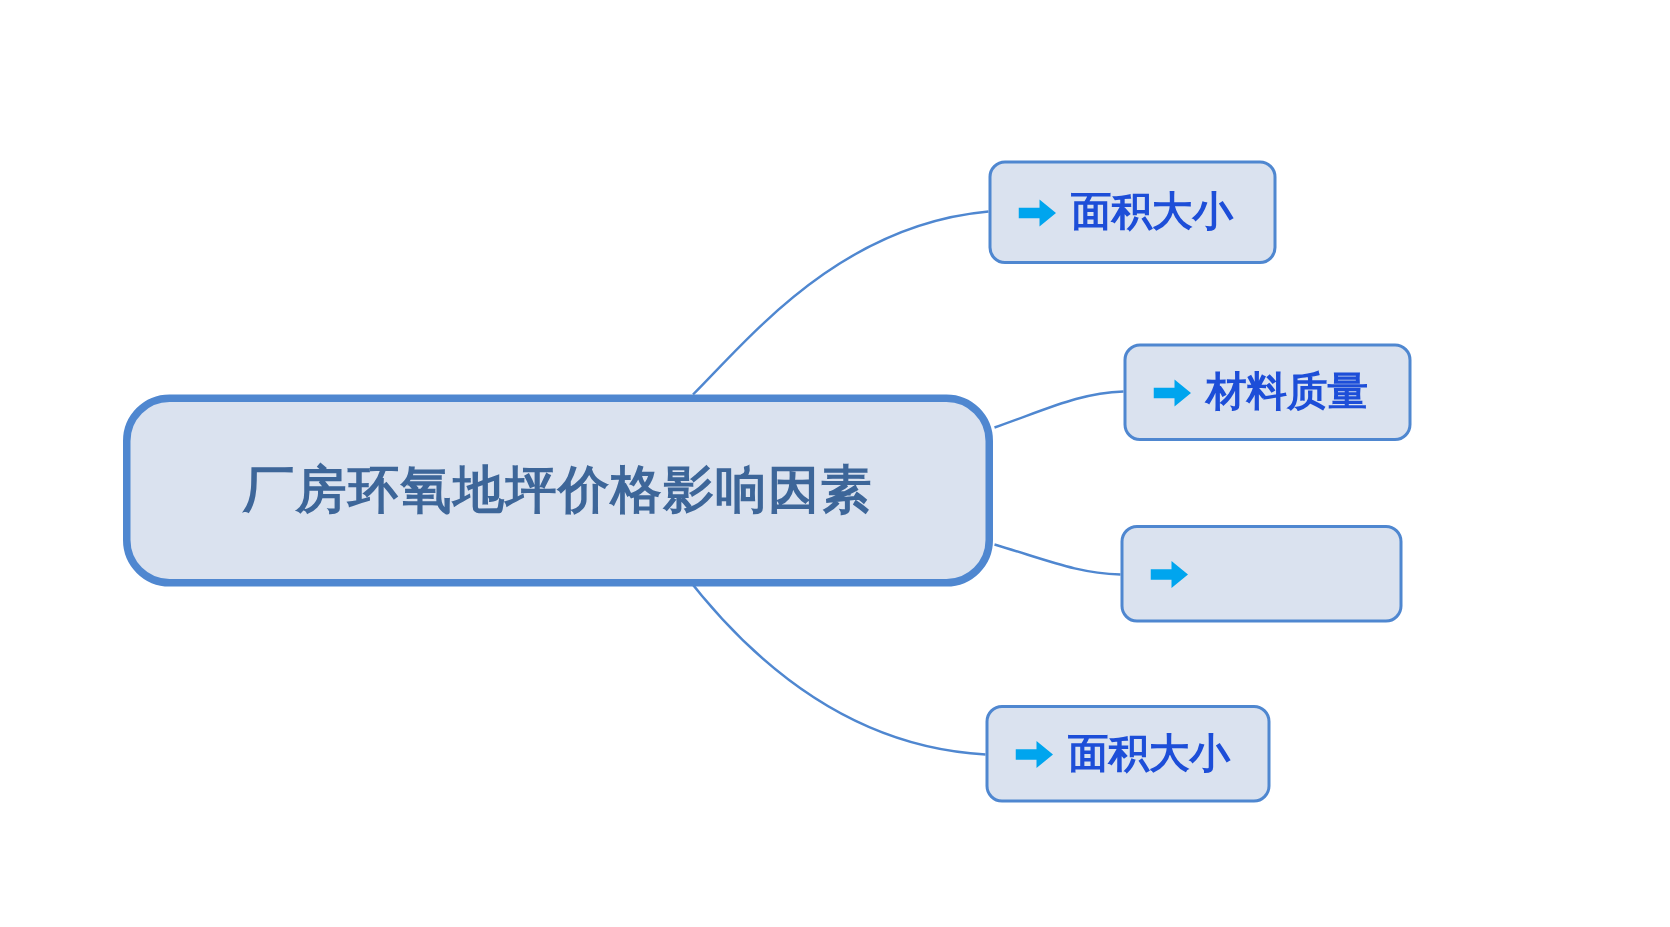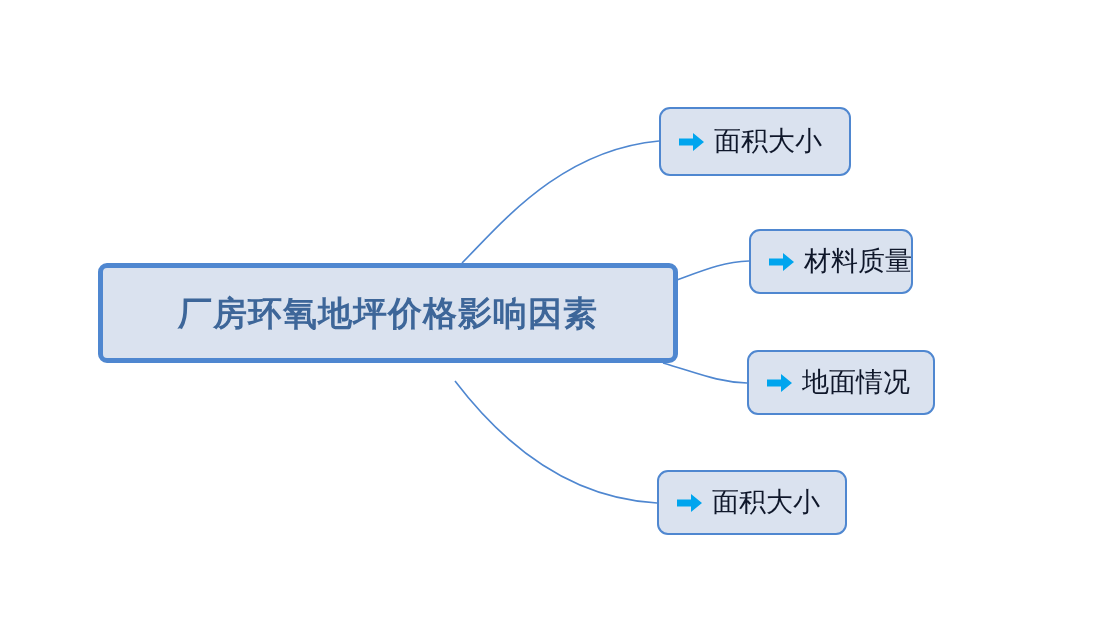--- a/index.html
+++ b/index.html
@@ -29,34 +29,33 @@
     display: flex;
     align-items: center;
     background: #dae2ef;
     border-style: solid;
     border-color: #4f87d0;
   }
   .node.root {
     left: 82px;
     top: 263px;
     width: 580px;
-    height: 100px;
+    height: 128px;
     border-width: 5px;
-    border-radius: 9px;
+    border-radius: 31px;
     justify-content: center;
-    margin-left: 16px;
   }
   .node.branch {
     border-width: 2.5px;
     border-radius: 11px;
     justify-content: flex-start;
     padding-left: 18px;
   }
   .node-b1 { left: 659px; top: 107px;  width: 192px; height: 69px; }
-  .node-b2 { left: 749px; top: 229px;  width: 164px; height: 65px; }
+  .node-b2 { left: 749px; top: 229px;  width: 192px; height: 65px; }
   .node-b3 { left: 747px; top: 350px;  width: 188px; height: 65px; }
   .node-b4 { left: 657px; top: 470px;  width: 190px; height: 65px; }
 
   .root-title {
     font-size: 34px;
     font-weight: bold;
     color: #3d6699;
     letter-spacing: 1px;
     white-space: nowrap;
     line-height: 1;
@@ -68,22 +67,22 @@
     white-space: nowrap;
   }
   .arrow-icon {
     width: 26px;
     height: 20px;
     flex: 0 0 auto;
     display: block;
   }
   .branch-label {
     font-size: 27px;
-    font-weight: normal;
-    color: #0f172a;
+    font-weight: bold;
+    color: #1d4ed8;
     line-height: 1;
   }
 </style>
 </head>
 <body>
 
 <div id="canvas">
 
   <svg id="connectors" viewBox="0 0 1113 618" width="1113" height="618" aria-hidden="true">
     <path d="M 462 263 C 500 225 560 150 659 141" fill="none" stroke="#4f87d0" stroke-width="1.6"></path>
@@ -112,21 +111,20 @@
       </svg>
       <span class="branch-label">材料质量</span>
     </span>
   </div>
 
   <div class="node branch node-b3">
     <span class="branch-inner">
       <svg class="arrow-icon" viewBox="0 0 26 20" aria-hidden="true">
         <path d="M 0 6.5 L 14 6.5 L 14 1 L 25 10 L 14 19 L 14 13.5 L 0 13.5 Z" fill="#00a5ee"></path>
       </svg>
-      <span class="branch-label">地面情况</span>
     </span>
   </div>
 
   <div class="node branch node-b4">
     <span class="branch-inner">
       <svg class="arrow-icon" viewBox="0 0 26 20" aria-hidden="true">
         <path d="M 0 6.5 L 14 6.5 L 14 1 L 25 10 L 14 19 L 14 13.5 L 0 13.5 Z" fill="#00a5ee"></path>
       </svg>
       <span class="branch-label">面积大小</span>
     </span>

